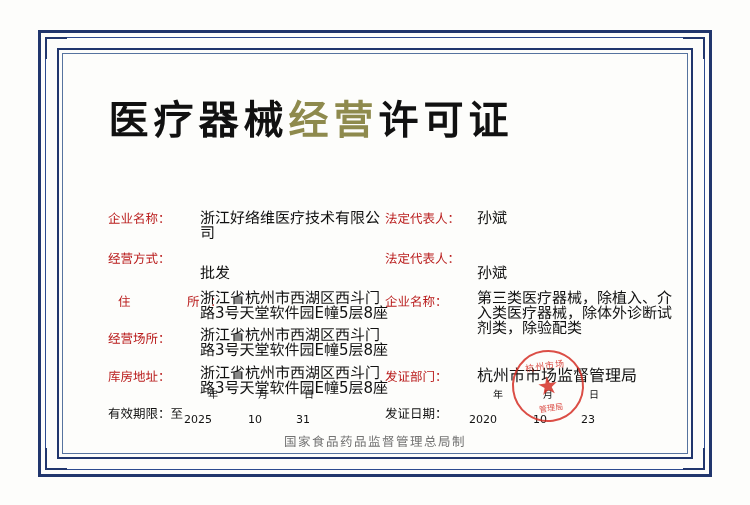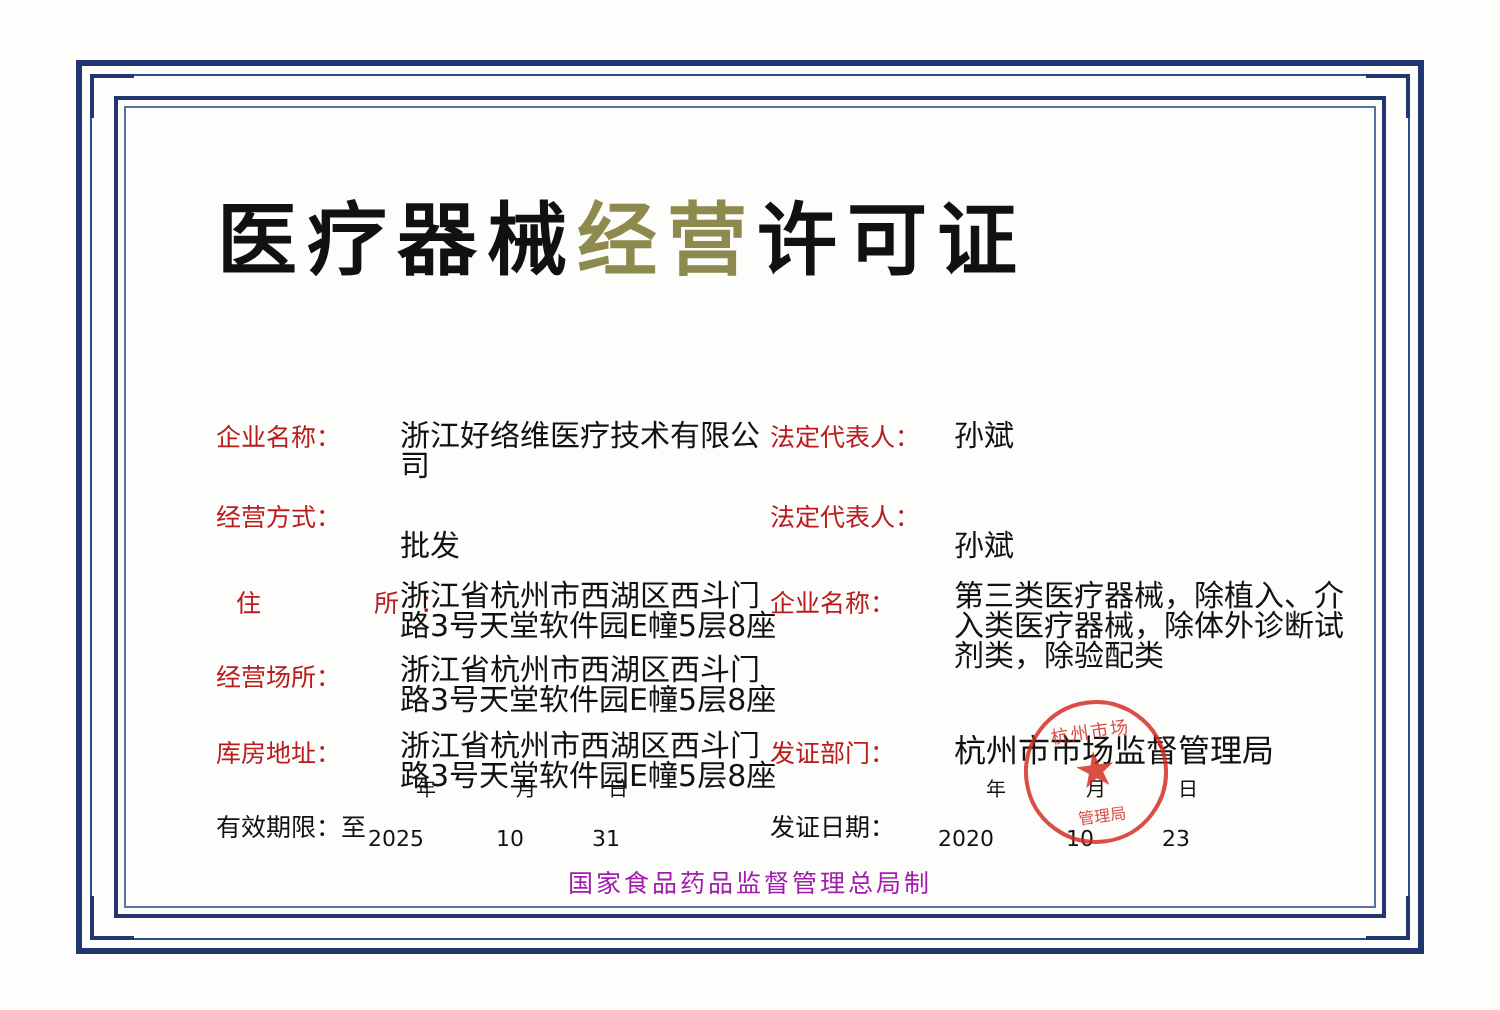--- a/index.html
+++ b/index.html
@@ -211,21 +211,21 @@
   }
 
   
   .footer {
     position: absolute;
     left: 0;
     bottom: 55px;
     width: 750px;
     text-align: center;
     font-size: 12.5px;
-    color: #a21caf;
+    color: #737373;
     letter-spacing: 1.5px;
     font-family: "DejaVu Sans", sans-serif;
   }
 </style>
 </head>
 <body>
 
 <div id="certificate">
 
   <div class="border-outer"></div>

